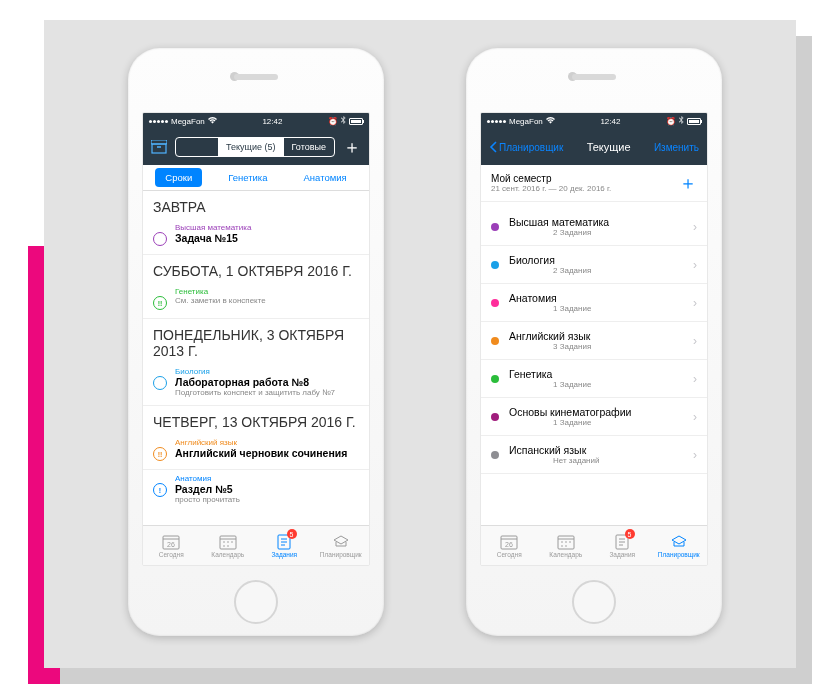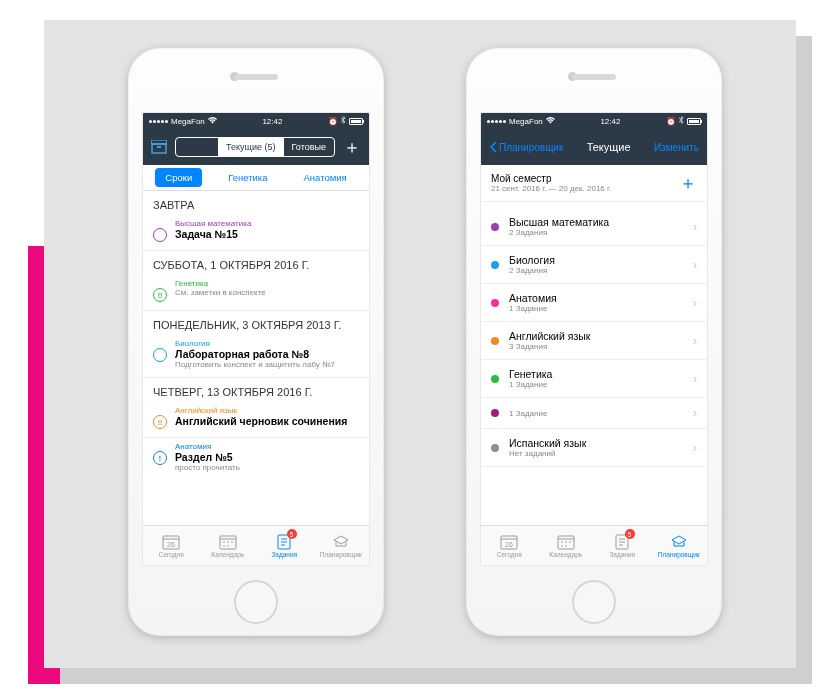--- a/index.html
+++ b/index.html
@@ -26,21 +26,21 @@
 .navbar { height: 36px; background: #2b3a46; display: flex; align-items: center; justify-content: space-between; padding: 0 8px; color: #fff; }
 .arch-icon svg { display: block; }
 .seg { display: flex; border: 1px solid #fff; border-radius: 4px; overflow: hidden; font-size: 9px; padding-left: 42px; }
 .seg div { padding: 4px 8px; color: #fff; }
 .seg .active { background: #fff; color: #2b3a46; }
 .plus { font-size: 18px; font-weight: 300; }
 .subnav { height: 26px; display: flex; align-items: center; justify-content: center; gap: 16px; border-bottom: 1px solid #ddd; }
 .subnav div { font-size: 9.5px; color: #0084ff; padding: 4px 10px; }
 .subnav .active { background: #0084ff; color: #fff; border-radius: 4px; }
 .content { flex: 1; overflow: hidden; background: #fff; }
-.section-hdr { font-size: 11px; font-weight: 400; color: #333; padding: 8px 10px 4px; }
+.section-hdr { font-size: 14px; font-weight: 400; color: #333; padding: 8px 10px 4px; }
 .task { display: flex; padding: 4px 10px 8px; border-bottom: 1px solid #eee; gap: 8px; }
 .task:last-child { border-bottom: none; }
 .circle { width: 14px; height: 14px; border-radius: 50%; border: 1.5px solid; flex-shrink: 0; margin-top: 9px; display: flex; align-items: center; justify-content: center; font-size: 7px; font-weight: bold; }
 .task-body { flex: 1; }
 .task-subj { font-size: 8px; font-weight: 500; }
 .task-title { font-size: 10.5px; font-weight: 600; color: #000; }
 .task-note { font-size: 8px; color: #888; }
 .tabbar { height: 40px; border-top: 1px solid #ddd; display: flex; background: #f9f9f9; }
 .tab { flex: 1; display: flex; flex-direction: column; align-items: center; justify-content: center; gap: 1px; color: #9a9a9a; font-size: 6.5px; position: relative; }
 .tab.active { color: #0084ff; }
@@ -52,21 +52,21 @@
 .navbar2 .title { color: #fff; font-size: 11px; font-weight: 500; }
 .navbar2 .edit { font-size: 10px; }
 .sem-hdr { padding: 6px 10px; border-bottom: 1px solid #eee; display: flex; justify-content: space-between; align-items: center; }
 .sem-hdr .t { font-size: 10px; font-weight: 500; }
 .sem-hdr .d { font-size: 8px; color: #888; }
 .sem-hdr .plus2 { color: #0084ff; font-size: 18px; font-weight: 300; }
 .subj { display: flex; align-items: center; padding: 8px 10px; border-bottom: 1px solid #eee; gap: 10px; }
 .dot { width: 8px; height: 8px; border-radius: 50%; flex-shrink: 0; }
 .subj-body { flex: 1; }
 .subj-name { font-size: 10.5px; font-weight: 500; }
-.subj-cnt { font-size: 8px; color: #888; }
+.subj-cnt { font-size: 8px; color: #888; margin-left: 44px; }
 .chev { color: #c7c7cc; font-size: 12px; }
 </style>
 </head>
 <body>
 
 <div class="pink-accent"></div>
 <div class="gray-shadow"></div>
 <div class="gray-frame"></div>
 
 <div class="phone left">
@@ -290,20 +290,21 @@
           <div class="dot" style="background: rgb(43, 189, 58);"></div>
           <div class="subj-body">
             <div class="subj-name">Генетика</div>
             <div class="subj-cnt">1 Задание</div>
           </div>
           <div class="chev">›</div>
         </div>
         <div class="subj">
           <div class="dot" style="background: rgb(160, 29, 125);"></div>
           <div class="subj-body">
+            <div class="subj-name">Основы кинематографии</div>
             <div class="subj-cnt">1 Задание</div>
           </div>
           <div class="chev">›</div>
         </div>
         <div class="subj">
           <div class="dot" style="background: rgb(142, 142, 147);"></div>
           <div class="subj-body">
             <div class="subj-name">Испанский язык</div>
             <div class="subj-cnt">Нет заданий</div>
           </div>

